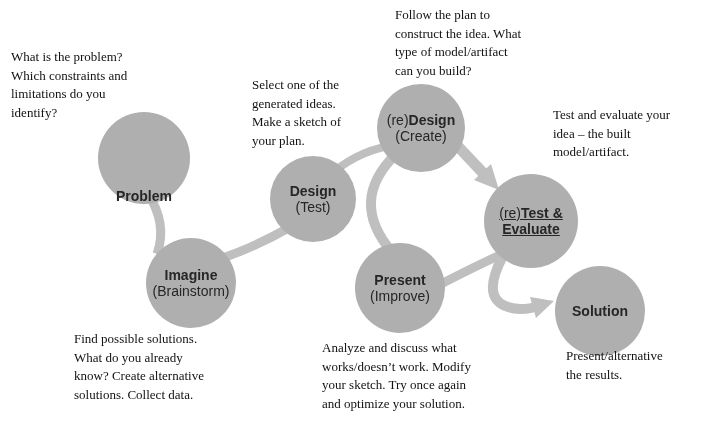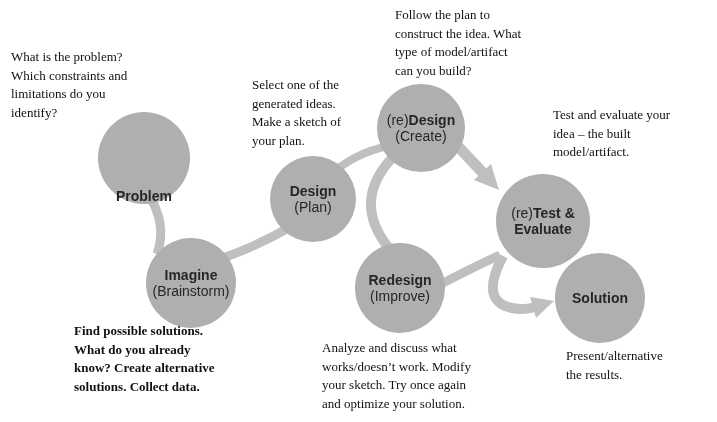--- a/index.html
+++ b/index.html
@@ -64,55 +64,55 @@
 
   <div class="node" style="left:98px;top:112px;width:92px;height:92px;align-items:flex-end;">
     <span class="lbl"><span class="ln"><span class="pre"></span><b>Problem</b></span></span>
   </div>
 
   <div class="node" style="left:146px;top:238px;width:90px;height:90px;">
     <span class="lbl"><span class="ln"><span class="pre"></span><b>Imagine</b></span><span class="sub">(Brainstorm)</span></span>
   </div>
 
   <div class="node" style="left:270px;top:156px;width:86px;height:86px;">
-    <span class="lbl"><span class="ln"><span class="pre"></span><b>Design</b></span><span class="sub">(Plan)</span></span>
+    <span class="lbl"><span class="ln"><span class="pre"></span><b>Design</b></span><span class="sub">(Test)</span></span>
   </div>
 
   <div class="node" style="left:377px;top:84px;width:88px;height:88px;">
     <span class="lbl"><span class="ln"><span class="pre">(re)</span><b>Design</b></span><span class="sub">(Create)</span></span>
   </div>
 
-  <div class="node bold-sub" style="left:496px;top:174px;width:94px;height:94px;">
+  <div class="node bold-sub" style="left:484px;top:174px;width:94px;height:94px;text-decoration:underline;">
     <span class="lbl"><span class="ln"><span class="pre">(re)</span><b>Test &amp;</b></span><span class="sub">Evaluate</span></span>
   </div>
 
   <div class="node" style="left:355px;top:243px;width:90px;height:90px;">
-    <span class="lbl"><span class="ln"><span class="pre"></span><b>Redesign</b></span><span class="sub">(Improve)</span></span>
+    <span class="lbl"><span class="ln"><span class="pre"></span><b>Present</b></span><span class="sub">(Improve)</span></span>
   </div>
 
-  <div class="node" style="left:555px;top:253px;width:90px;height:90px;">
+  <div class="node" style="left:555px;top:266px;width:90px;height:90px;">
     <span class="lbl"><span class="ln"><span class="pre"></span><b>Solution</b></span></span>
   </div>
 
   <div class="annotation" style="left:11px;top:48px;">What is the problem?
 Which constraints and
 limitations do you
 identify?</div>
   <div class="annotation" style="left:252px;top:76px;">Select one of the
 generated ideas.
 Make a sketch of
 your plan.</div>
   <div class="annotation" style="left:395px;top:6px;">Follow the plan to
 construct the idea. What
 type of model/artifact
 can you build?</div>
   <div class="annotation" style="left:553px;top:106px;">Test and evaluate your
 idea – the built
 model/artifact.</div>
-  <div class="annotation" style="left:74px;top:322px;font-weight:bold;">Find possible solutions.
+  <div class="annotation" style="left:74px;top:330px;">Find possible solutions.
 What do you already
 know? Create alternative
 solutions. Collect data.</div>
   <div class="annotation" style="left:322px;top:339px;">Analyze and discuss what
 works/doesn’t work. Modify
 your sketch. Try once again
 and optimize your solution.</div>
   <div class="annotation" style="left:566px;top:347px;">Present/alternative
 the results.</div>
 

